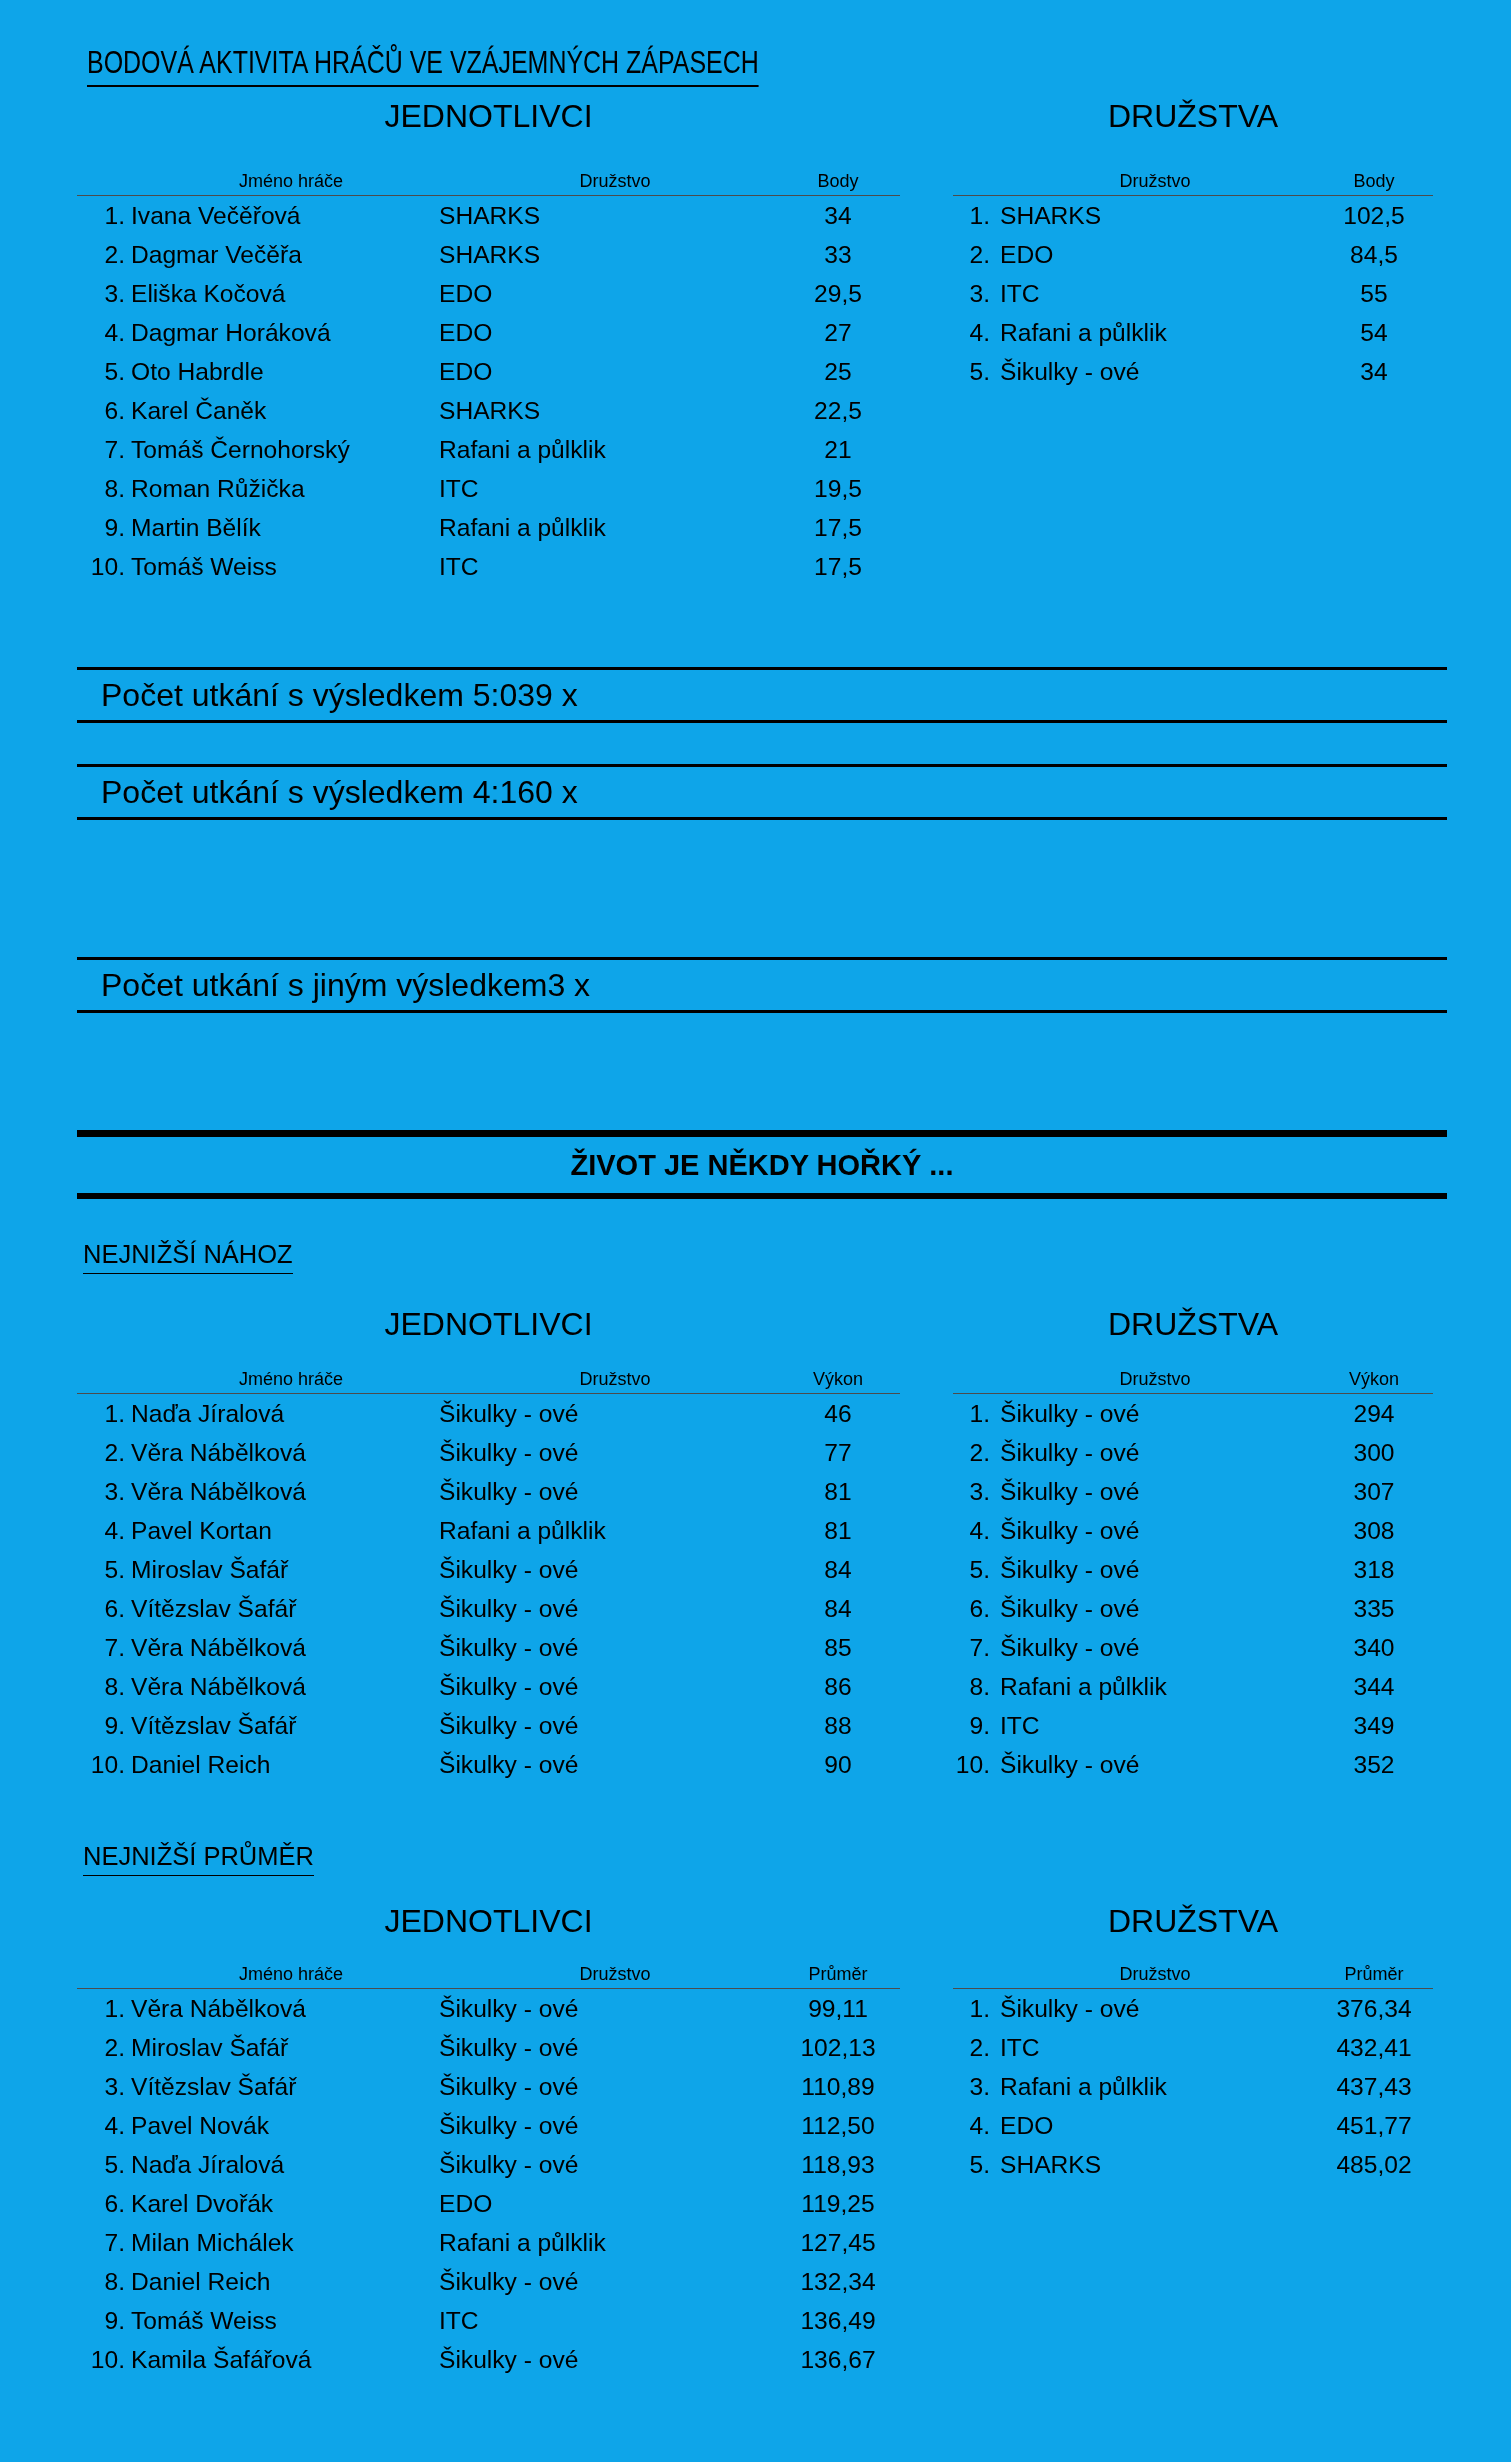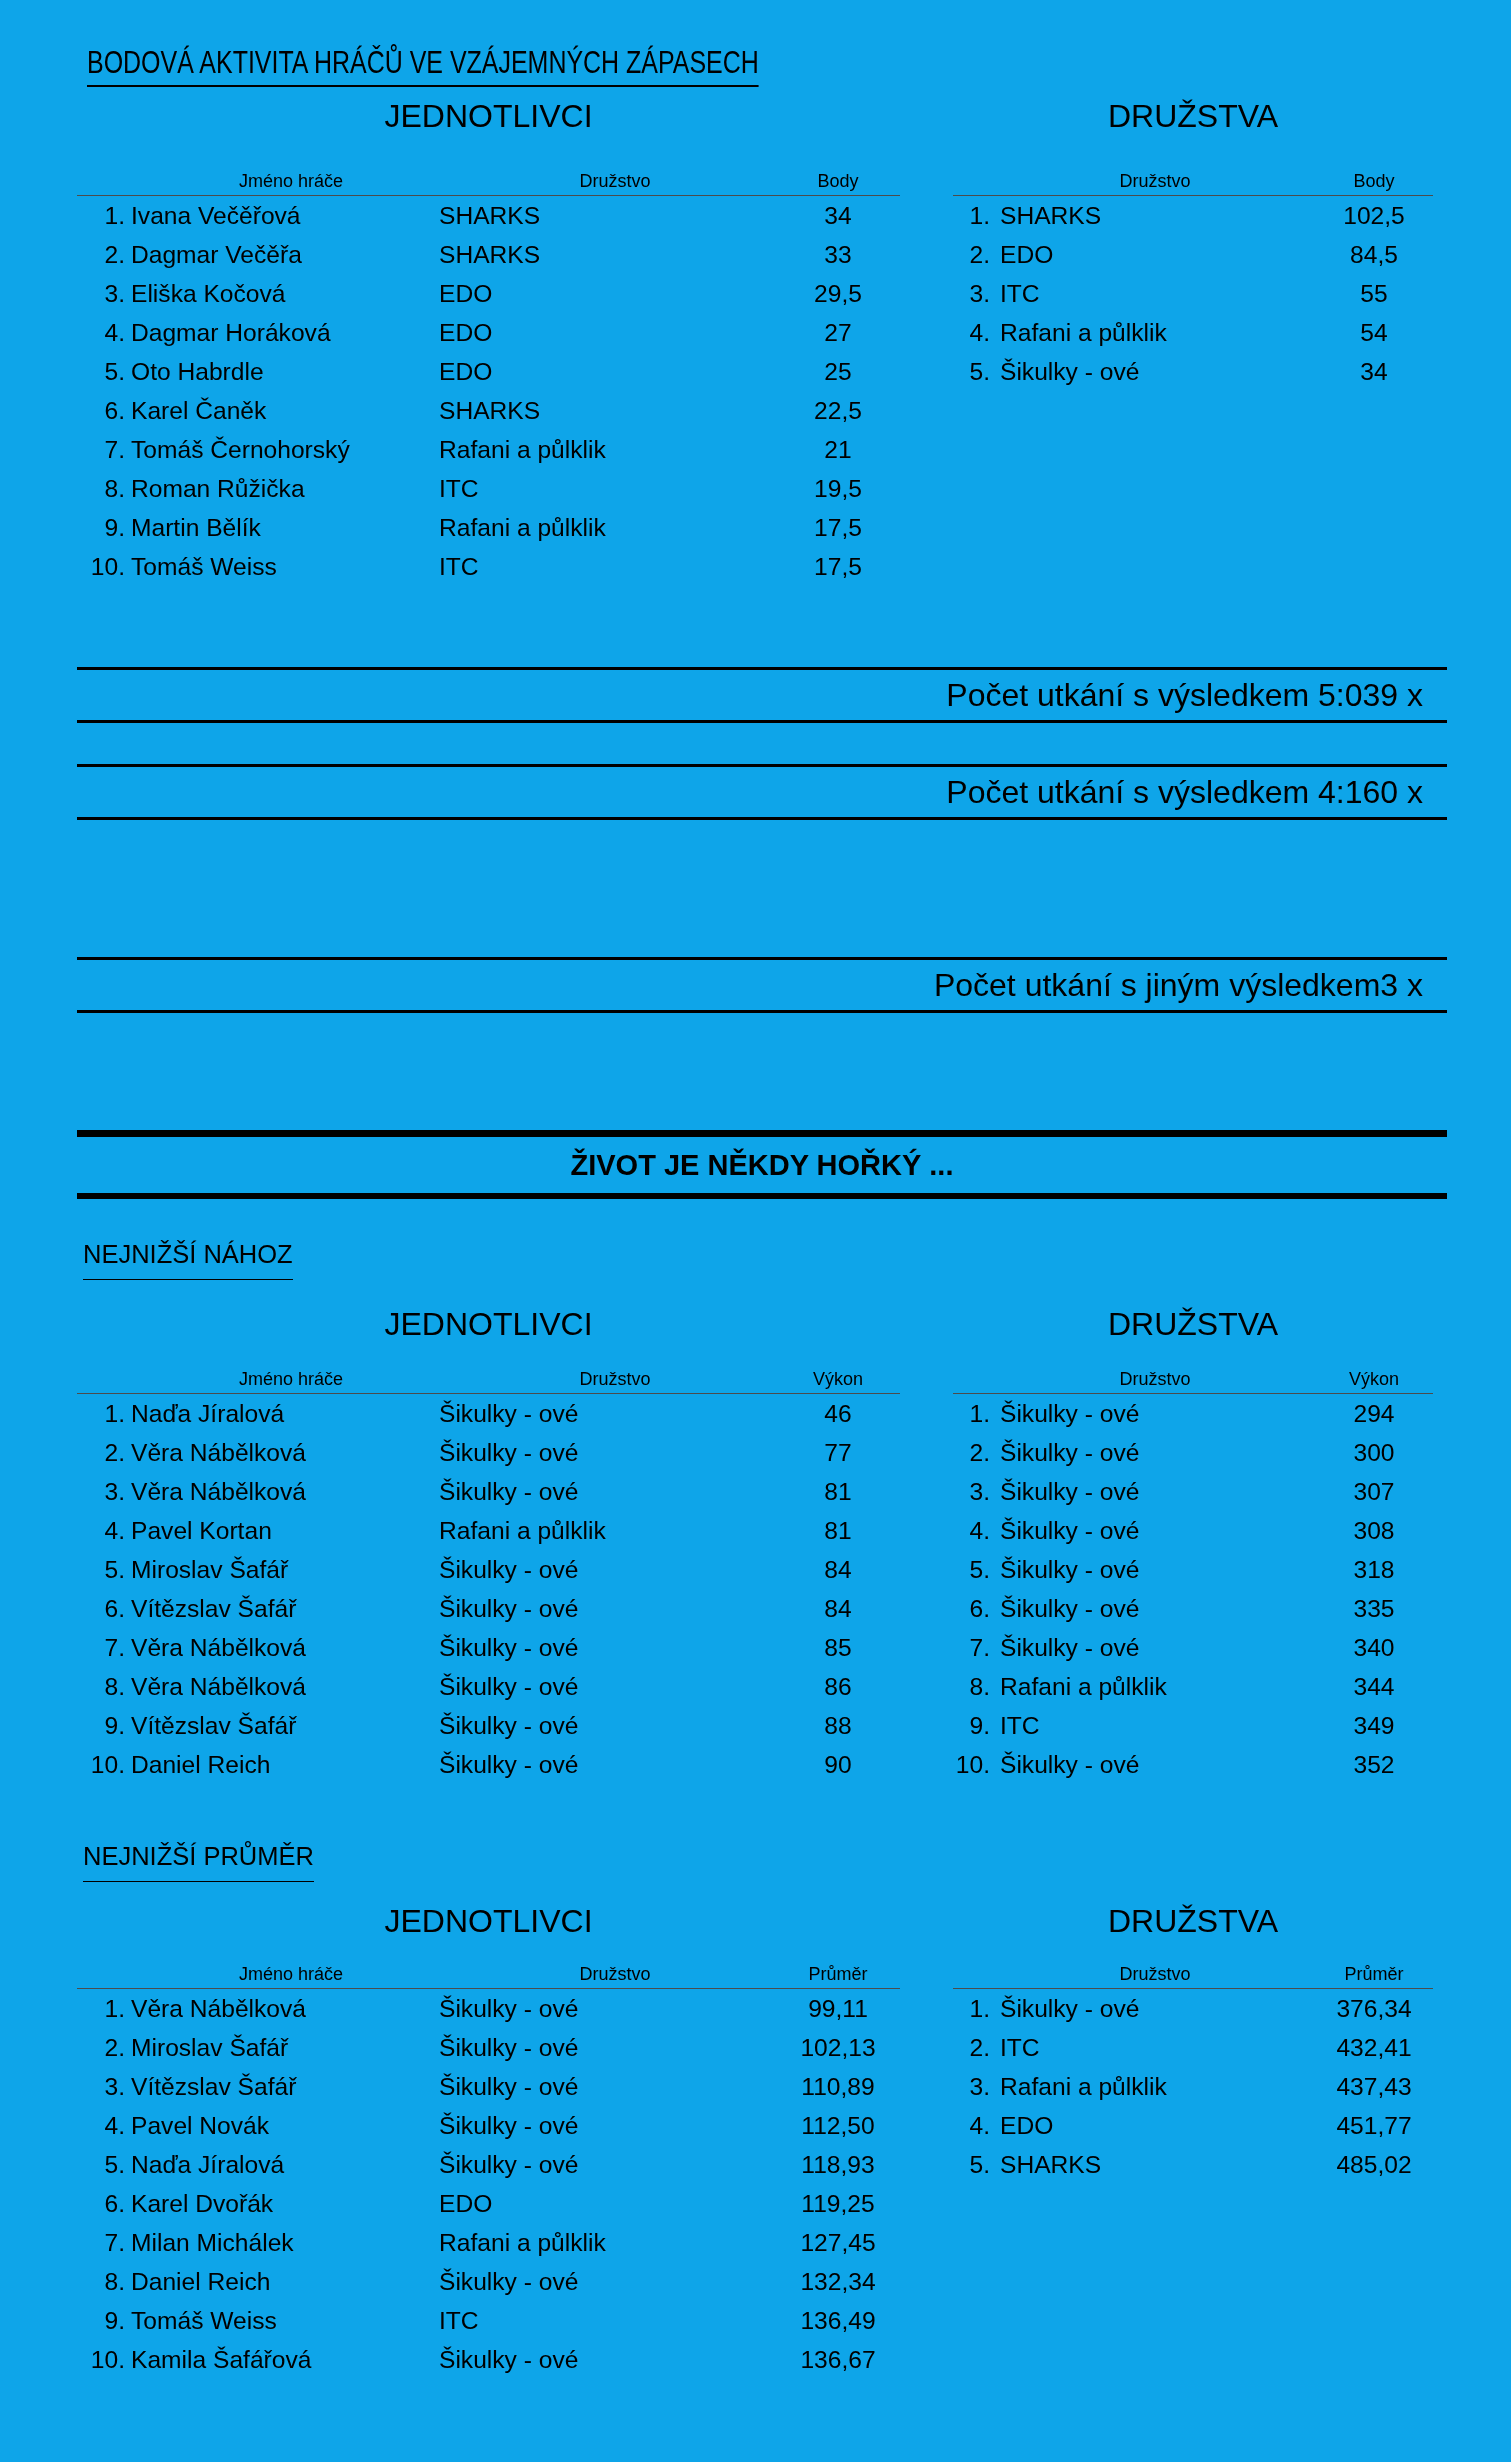--- a/index.html
+++ b/index.html
@@ -15,21 +15,21 @@
     transform:scaleX(0.78);transform-origin:left top;
     border-bottom:2.6px solid #000;padding-bottom:3.5px;
   }
   
   .grp-heading{font-size:32px;text-align:center;white-space:nowrap;}
   .grp-left{left:77px;width:823px;}
   .grp-right{left:953px;width:480px;}
   
   .sub-heading{
     font-size:25.5px;white-space:nowrap;
-    border-bottom:1.8px solid #000;padding-bottom:10px;left:83px;
+    border-bottom:1.8px solid #000;padding-bottom:4px;left:83px;
   }
   
   .tbl{position:absolute;}
   .tbl-left{width:823px;}
   .tbl-right{width:480px;}
   .tbl .hdr{position:relative;height:30px;border-bottom:1.8px solid #4c4c4c;font-size:18px;}
   .tbl .hdr span{position:absolute;bottom:3.5px;transform:translateX(-50%);white-space:nowrap;}
   .tbl .row{position:relative;height:39px;font-size:24.6px;}
   .tbl .row span{position:absolute;top:50%;transform:translateY(-50%);white-space:nowrap;}
   .tbl .row .rank{left:0;text-align:right;}
@@ -42,21 +42,21 @@
   .tbl-left .hdr .h-val{left:761px;}
   .tbl-right .row .rank{width:37px;}
   .tbl-right .row .name{left:47px;}
   .tbl-right .row .val{left:421px;transform:translate(-50%,-50%);}
   .tbl-right .hdr .h-team{left:202px;}
   .tbl-right .hdr .h-val{left:421px;}
   
   .sum-box{
     left:77px;width:1370px;height:56px;box-sizing:border-box;
     border-top:3.5px solid #000;border-bottom:3.5px solid #000;
-    display:flex;align-items:center;justify-content:flex-end;
+    display:flex;align-items:center;justify-content:flex-start;
     padding:4px 24px;font-size:32px;
   }
   
   .banner{
     left:77px;top:1130px;width:1370px;height:69px;box-sizing:border-box;
     border-top:7px solid #000;border-bottom:6.1px solid #000;
     display:flex;align-items:center;justify-content:center;
     font-size:29px;font-weight:bold;white-space:nowrap;
   }
 </style>

